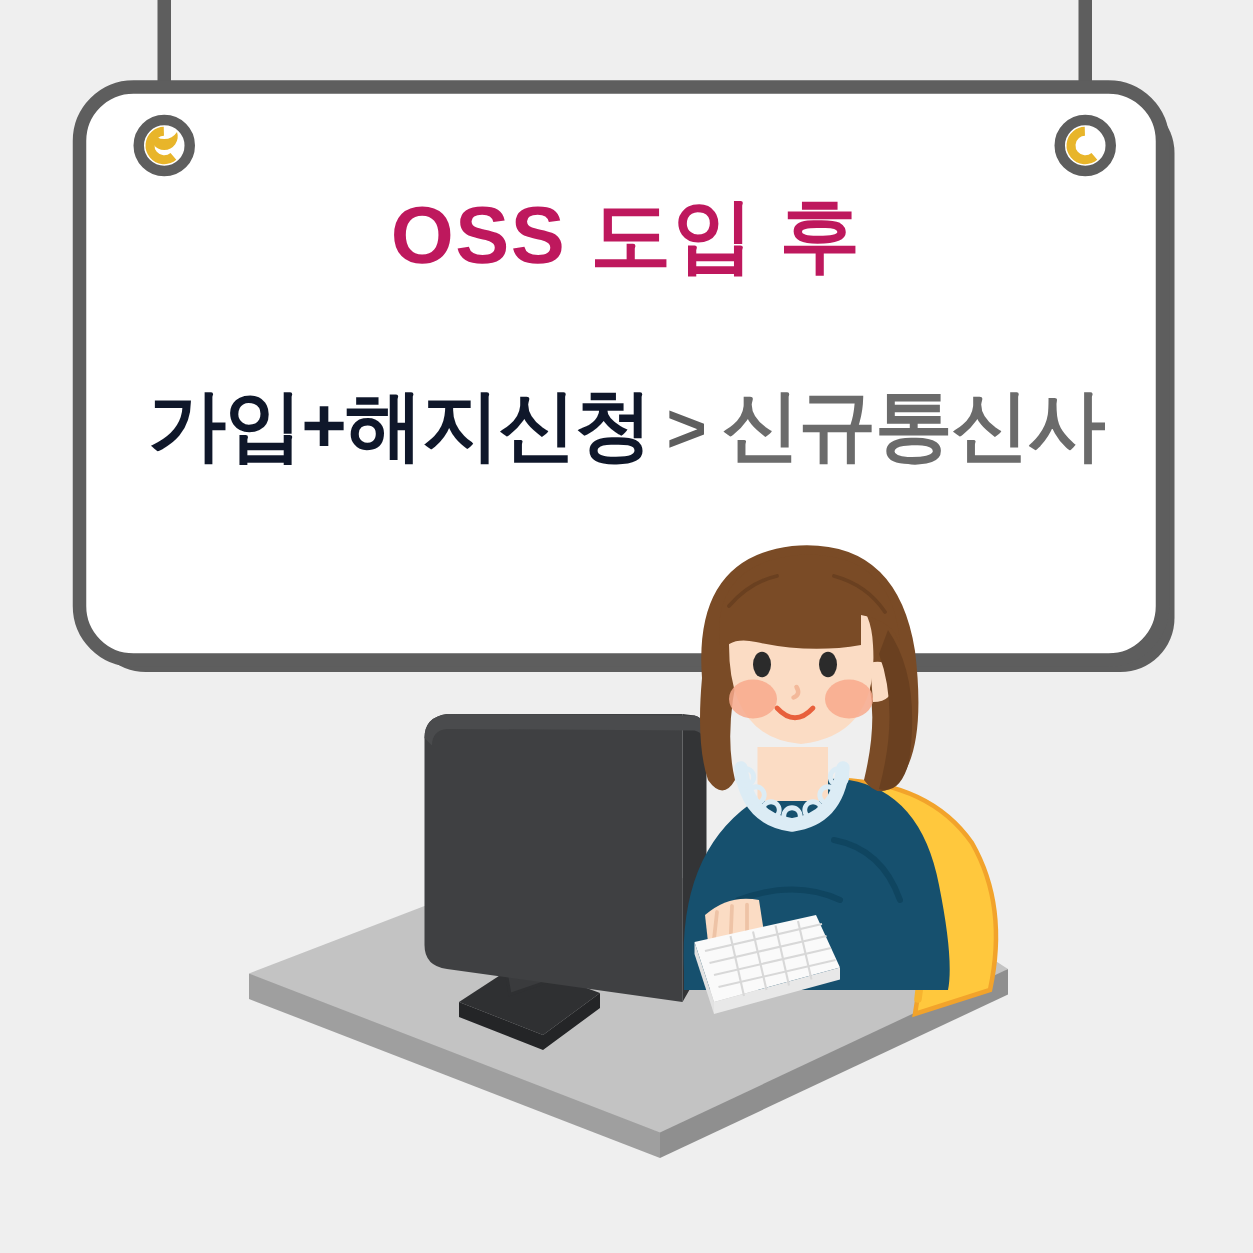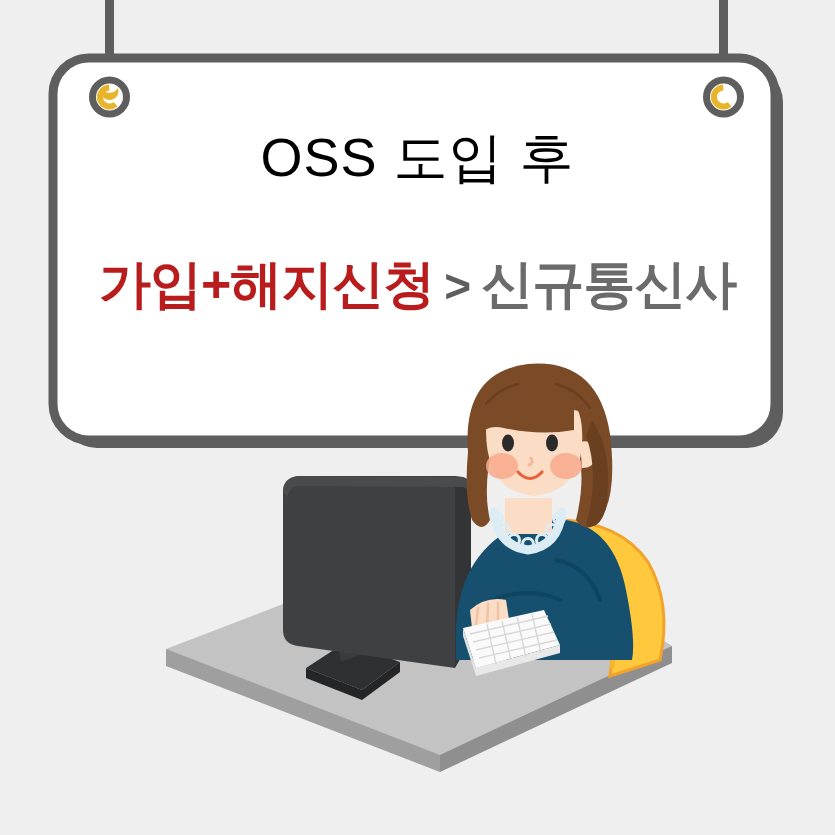--- a/index.html
+++ b/index.html
@@ -32,38 +32,38 @@
     height: 835px;
     pointer-events: none;
   }
   .board-title {
     position: absolute;
     left: 0;
     top: 128px;
     width: 835px;
     text-align: center;
     font-size: 54px;
-    font-weight: normal;
+    font-weight: bold;
     letter-spacing: 1px;
-    color: #000000;
+    color: #be185d;
     line-height: 1.1;
     white-space: nowrap;
   }
   .board-subtitle {
     position: absolute;
     left: 0;
     top: 256px;
     width: 835px;
     text-align: center;
     font-size: 52px;
     font-weight: bold;
     line-height: 1.1;
     white-space: nowrap;
   }
-  .sub-a { color: #b91c1c; letter-spacing: -1px; margin-top: 24px; }
+  .sub-a { color: #0f172a; letter-spacing: -1px; margin-top: 24px; }
   .sub-arrow { color: #5e5e5e; padding: 0 10px; font-size: 46px; }
   .sub-b { color: #6b6b6b; letter-spacing: -1px; margin-top: 12px; }
 </style>
 </head>
 <body>
 
 <div id="stage">
 
   <svg class="layer" viewBox="0 0 835 835">
 

